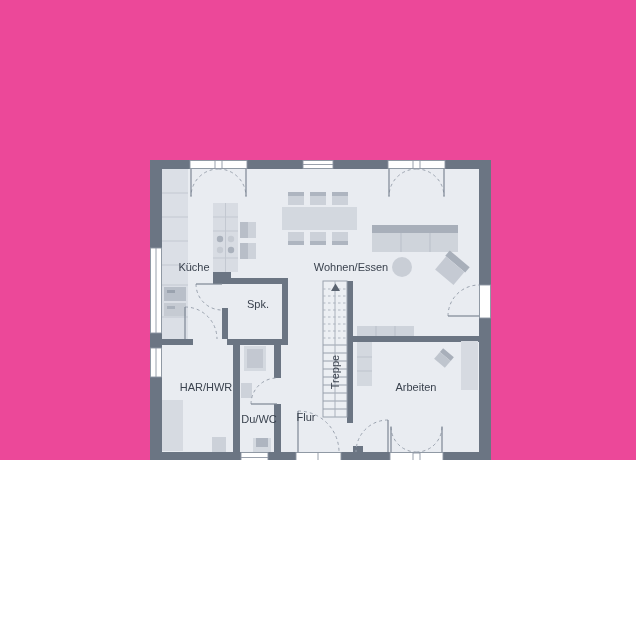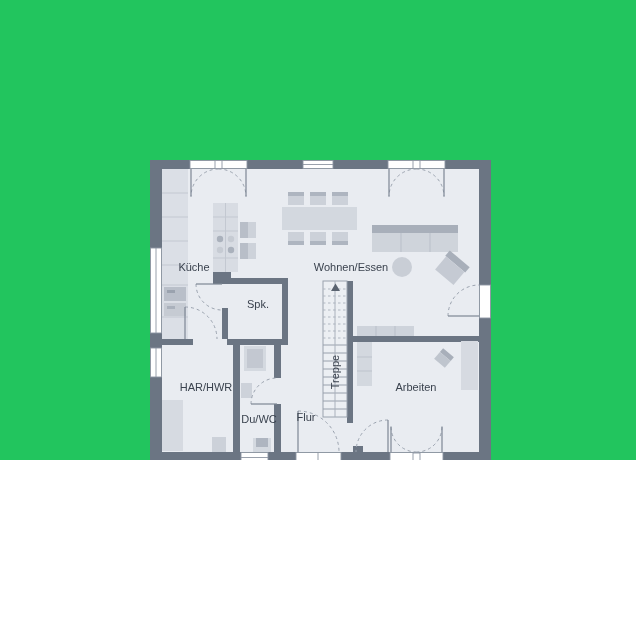--- a/index.html
+++ b/index.html
@@ -1,16 +1,16 @@
 <!DOCTYPE html>
 <html><head>
 <meta charset="utf-8">
 <style>
   html,body{margin:0;padding:0;background:#ffffff;}
-  .stage{width:636px;height:460px;position:relative;background:#22c55e;overflow:hidden;
+  .stage{width:636px;height:460px;position:relative;background:#ec4899;overflow:hidden;
          font-family:"Liberation Sans", sans-serif;}
   svg{position:absolute;left:0;top:0;}
   text{font-family:"Liberation Sans", sans-serif;font-size:11px;fill:#3a424e;}
   .room-label{font-size:11px;}
 </style>
 </head>
 <body>
 
 <div class="stage">
 <svg width="636" height="636" viewBox="0 0 636 636">

